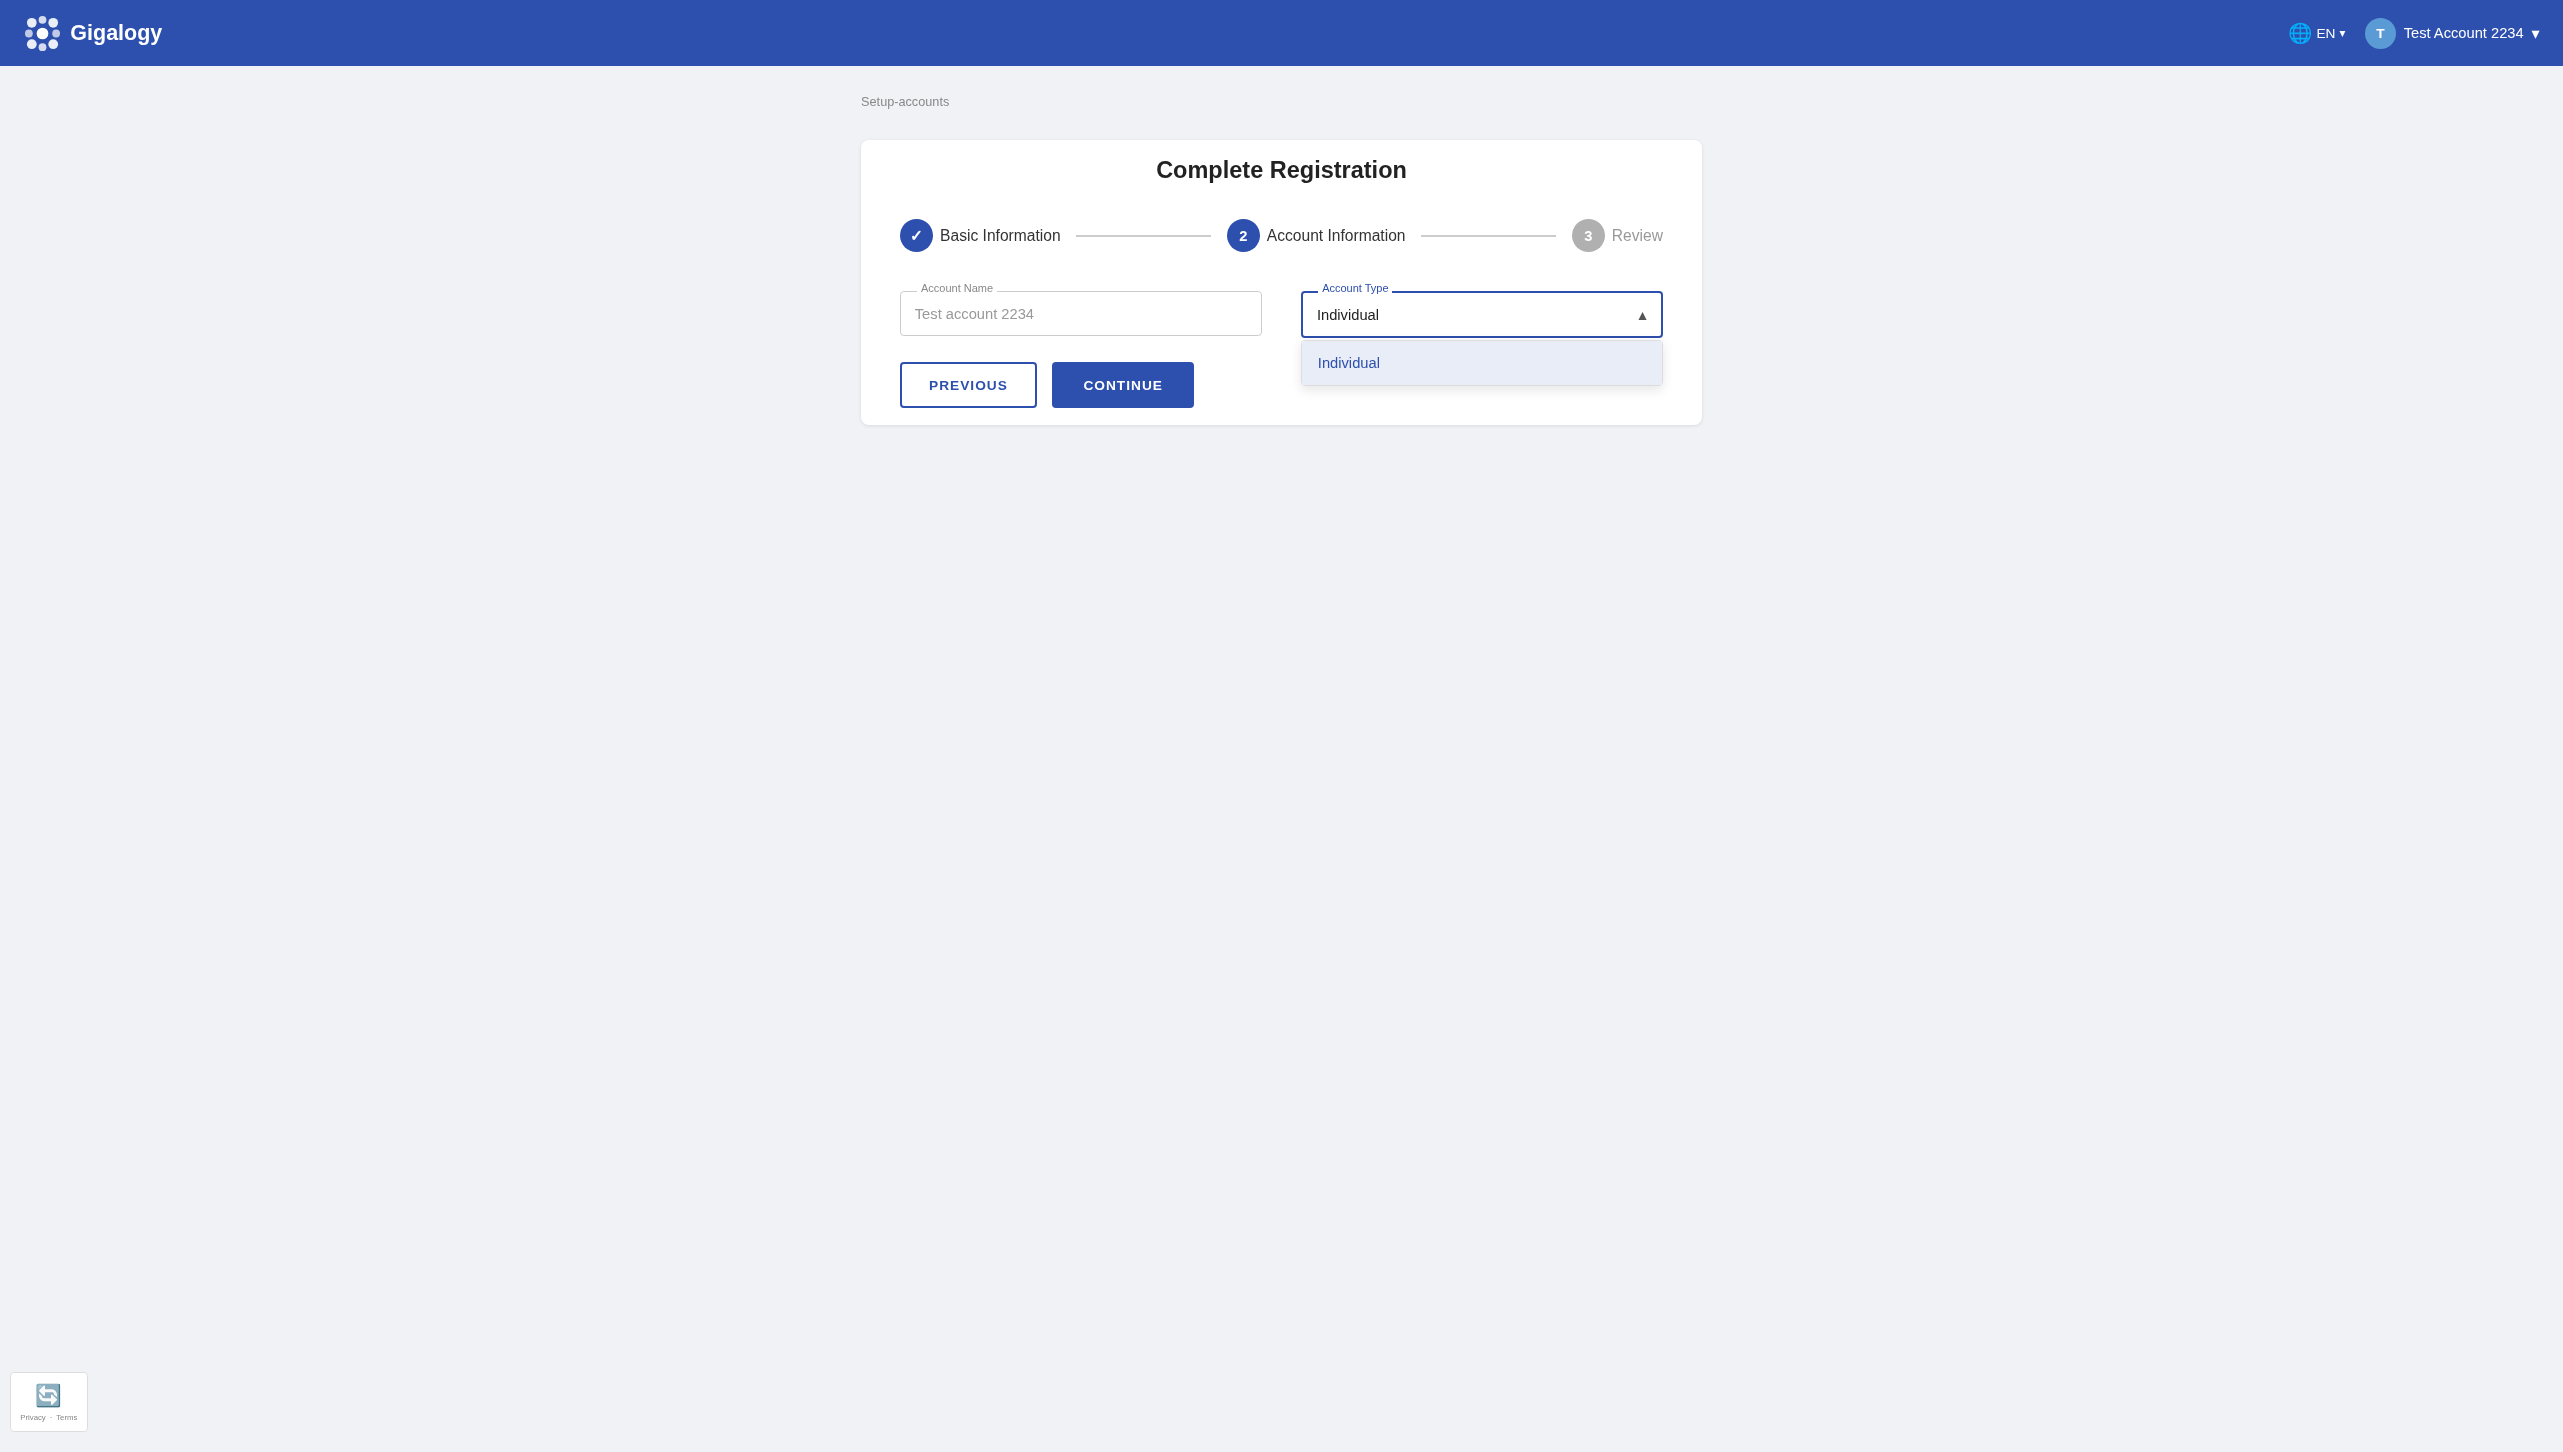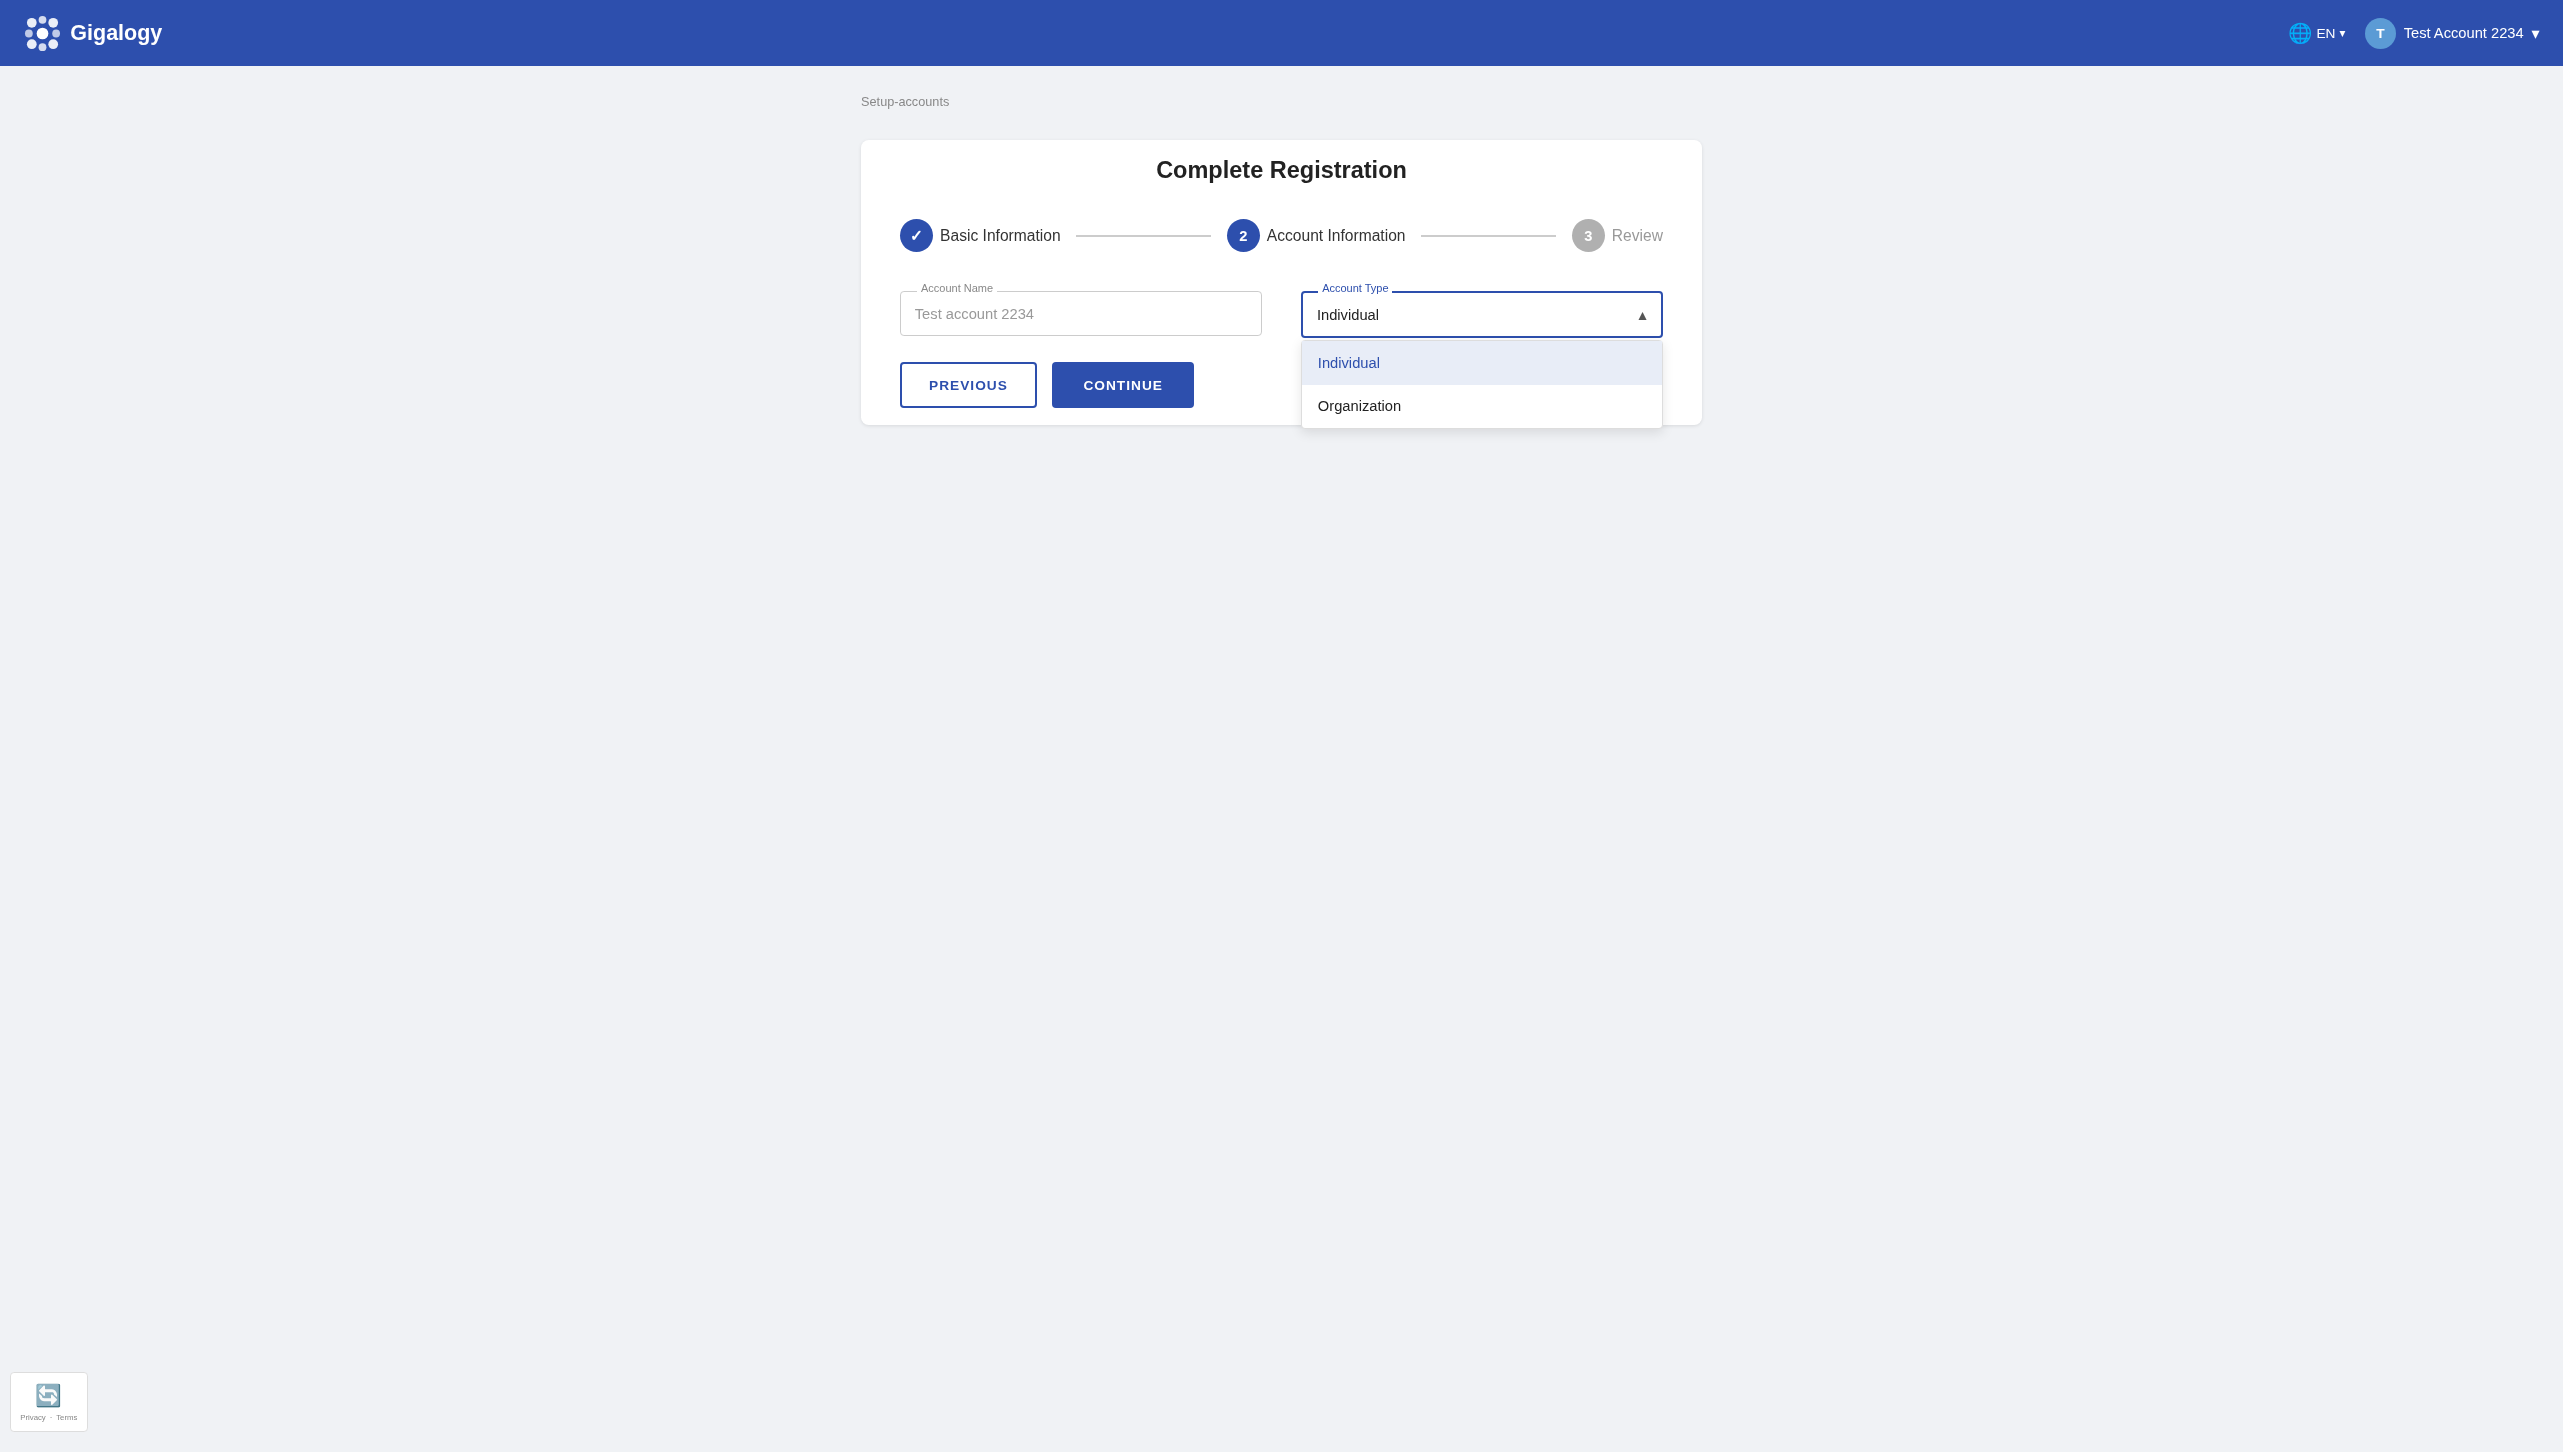--- a/index.html
+++ b/index.html
@@ -360,21 +360,20 @@
 
       <div class="form-field active-field" style="position:relative;margin-left:16px;">
         <label>Account Type</label>
         <div class="select-wrapper">
           <div class="select-box">Individual</div>
           <span class="select-arrow">▲</span>
         </div>
 
         <div class="dropdown-menu">
           <div class="dropdown-item selected">Individual</div>
-          <div class="dropdown-item">Organization</div>
         </div>
       </div>
     </div>
 
     <div class="button-row">
       <button class="btn-previous">PREVIOUS</button>
       <button class="btn-continue">CONTINUE</button>
     </div>
   </div>
 </div>

